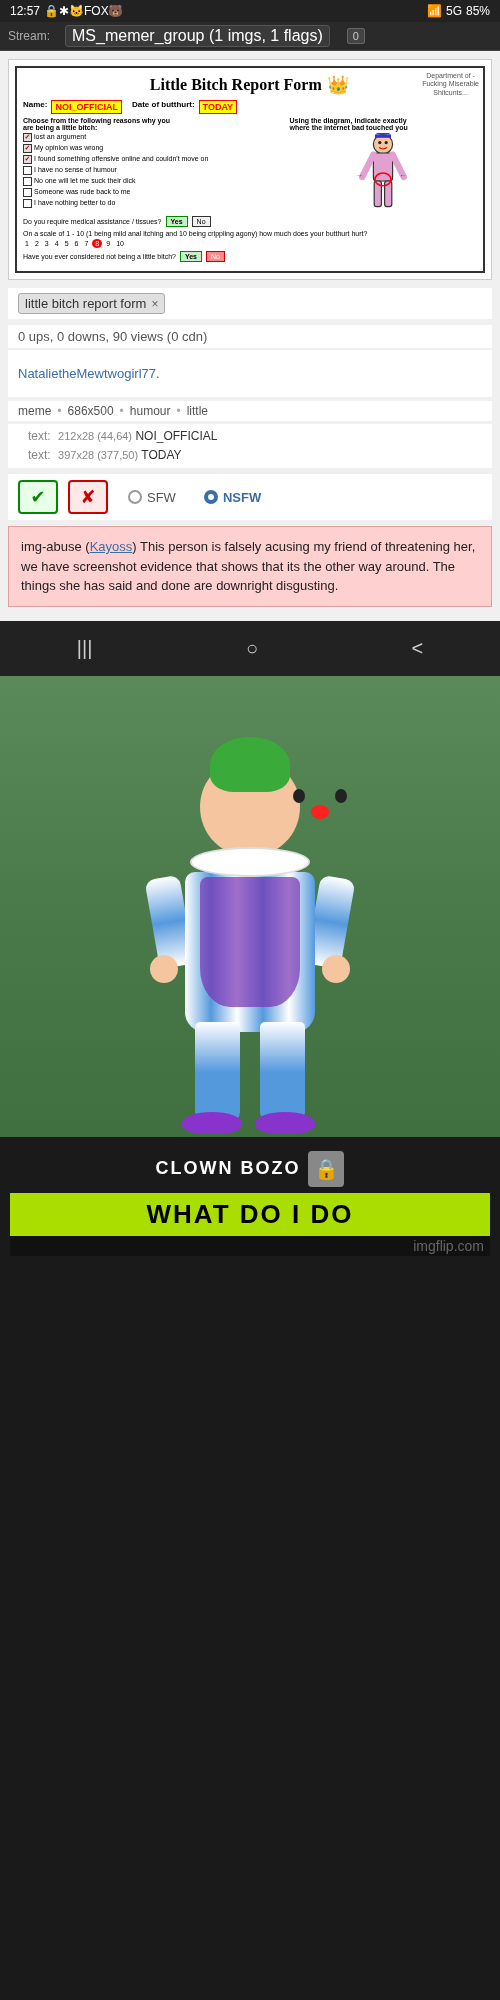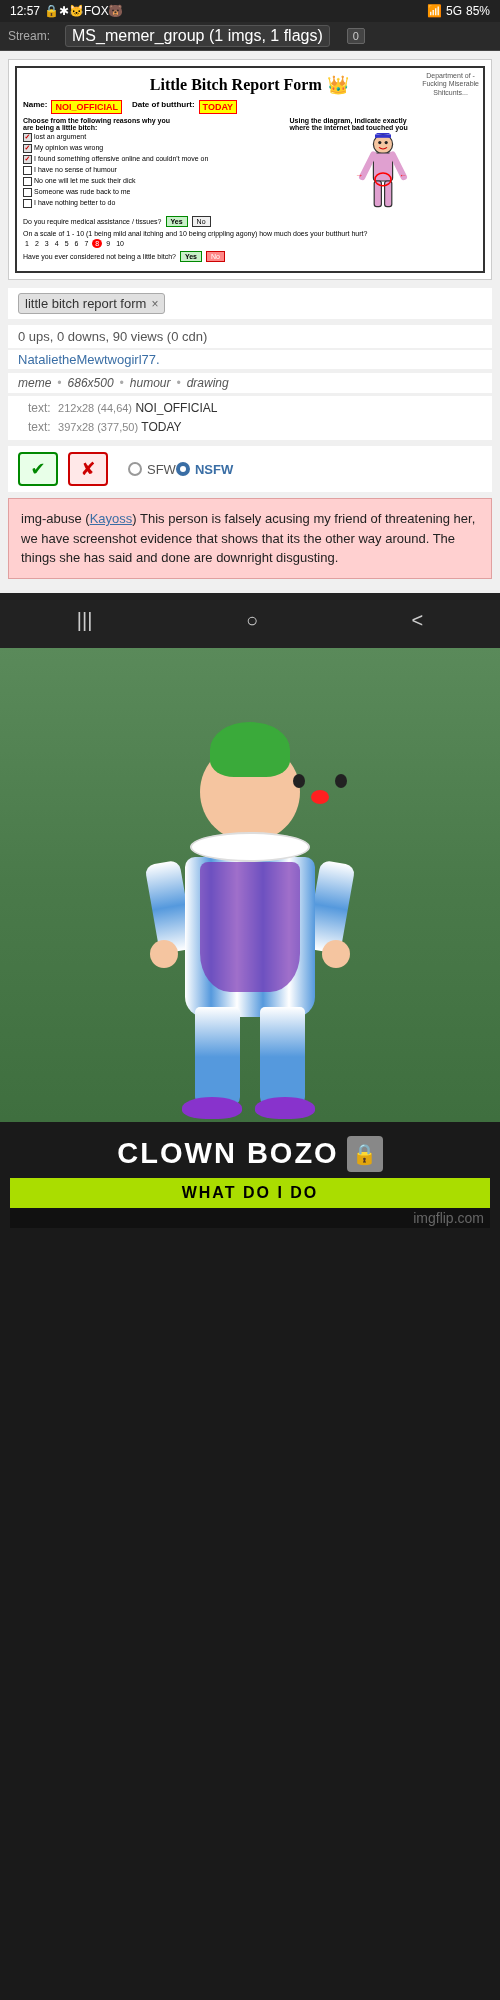--- a/index.html
+++ b/index.html
@@ -252,37 +252,36 @@
       background: white;
       padding: 4px 10px;
       font-size: 13px;
       color: #555;
       margin-bottom: 2px;
     }
 
     
     .user-link {
       background: white;
-      padding: 2px 10px;
+      padding: 16px 10px;
       font-size: 13px;
       color: #3a6ea5;
       margin-bottom: 4px;
     }
 
     
     .meta-tags {
       background: white;
       padding: 3px 10px;
       font-size: 12px;
       color: #555;
       margin-bottom: 3px;
       display: flex;
       gap: 6px;
       flex-wrap: wrap;
-      font-style: italic;
     }
     .meta-dot { color: #aaa; }
 
     
     .text-detections {
       background: white;
       padding: 3px 20px;
       font-size: 12px;
       color: #333;
       margin-bottom: 6px;
@@ -321,21 +320,21 @@
       height: 34px;
       display: flex;
       align-items: center;
       justify-content: center;
       font-size: 18px;
       color: #c00;
       cursor: pointer;
     }
     .rating-group {
       display: flex;
-      gap: 0;
+      gap: 28px;
       margin-left: 10px;
       align-items: center;
     }
     .rating-option {
       display: flex;
       align-items: center;
       gap: 5px;
       font-size: 13px;
     }
     .radio-circle {
@@ -601,21 +600,21 @@
     }
     .clown-name-row {
       display: flex;
       align-items: center;
       justify-content: center;
       gap: 8px;
       padding: 6px 0;
     }
     .clown-name-text {
       color: white;
-      font-size: 29px;
+      font-size: 18px;
       font-weight: 900;
       font-family: Impact, Arial Black, sans-serif;
       letter-spacing: 2px;
       text-transform: uppercase;
     }
     .lock-icon-box {
       width: 36px;
       height: 36px;
       background: #888;
       border-radius: 4px;
@@ -625,21 +624,21 @@
       font-size: 20px;
     }
     .what-do-row {
       background: #aadd00;
       width: 100%;
       padding: 6px 10px;
       text-align: center;
     }
     .what-do-text {
       color: #000;
-      font-size: 16px;
+      font-size: 26px;
       font-weight: 900;
       font-family: Impact, Arial Black, sans-serif;
       letter-spacing: 2px;
       text-transform: uppercase;
     }
 
     
     .imgflip-bar {
       background: #111;
       color: #666;
@@ -792,21 +791,21 @@
     <span>NatalietheMewtwogirl77.</span>
   </div>
 
   <div class="meta-tags">
     <span>meme</span>
     <span class="meta-dot">•</span>
     <span>686x500</span>
     <span class="meta-dot">•</span>
     <span>humour</span>
     <span class="meta-dot">•</span>
-    <span>drawing</span>
+    <span>little</span>
   </div>
 
   <div class="text-detections">
     <div>
       <span class="text-label">text:</span>
       <span class="coord-label">212x28 (44,64)</span>
       <span> NOI_OFFICIAL</span>
     </div>
     <div>
       <span class="text-label">text:</span>

